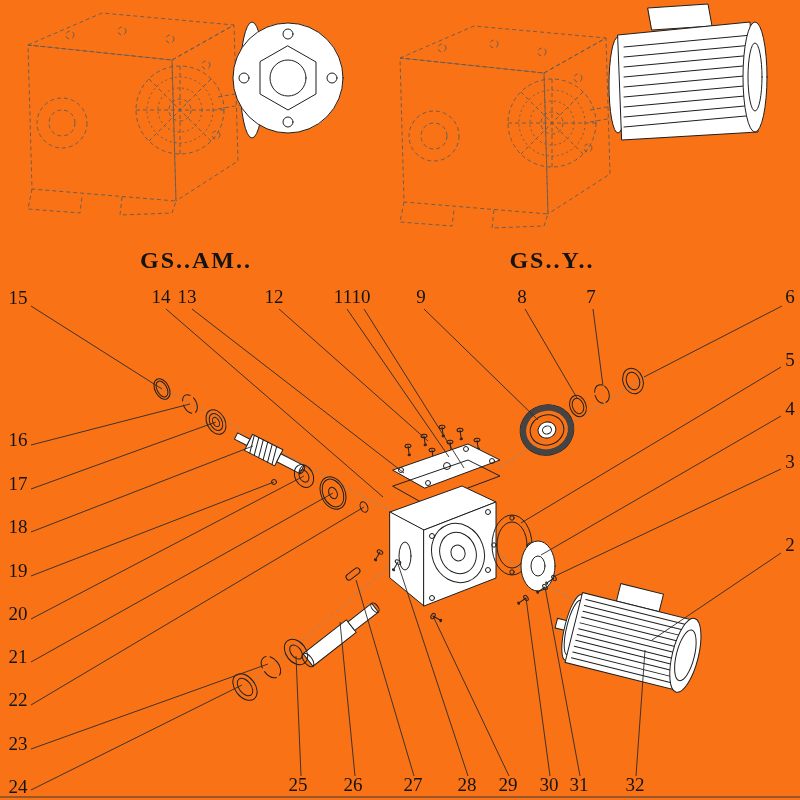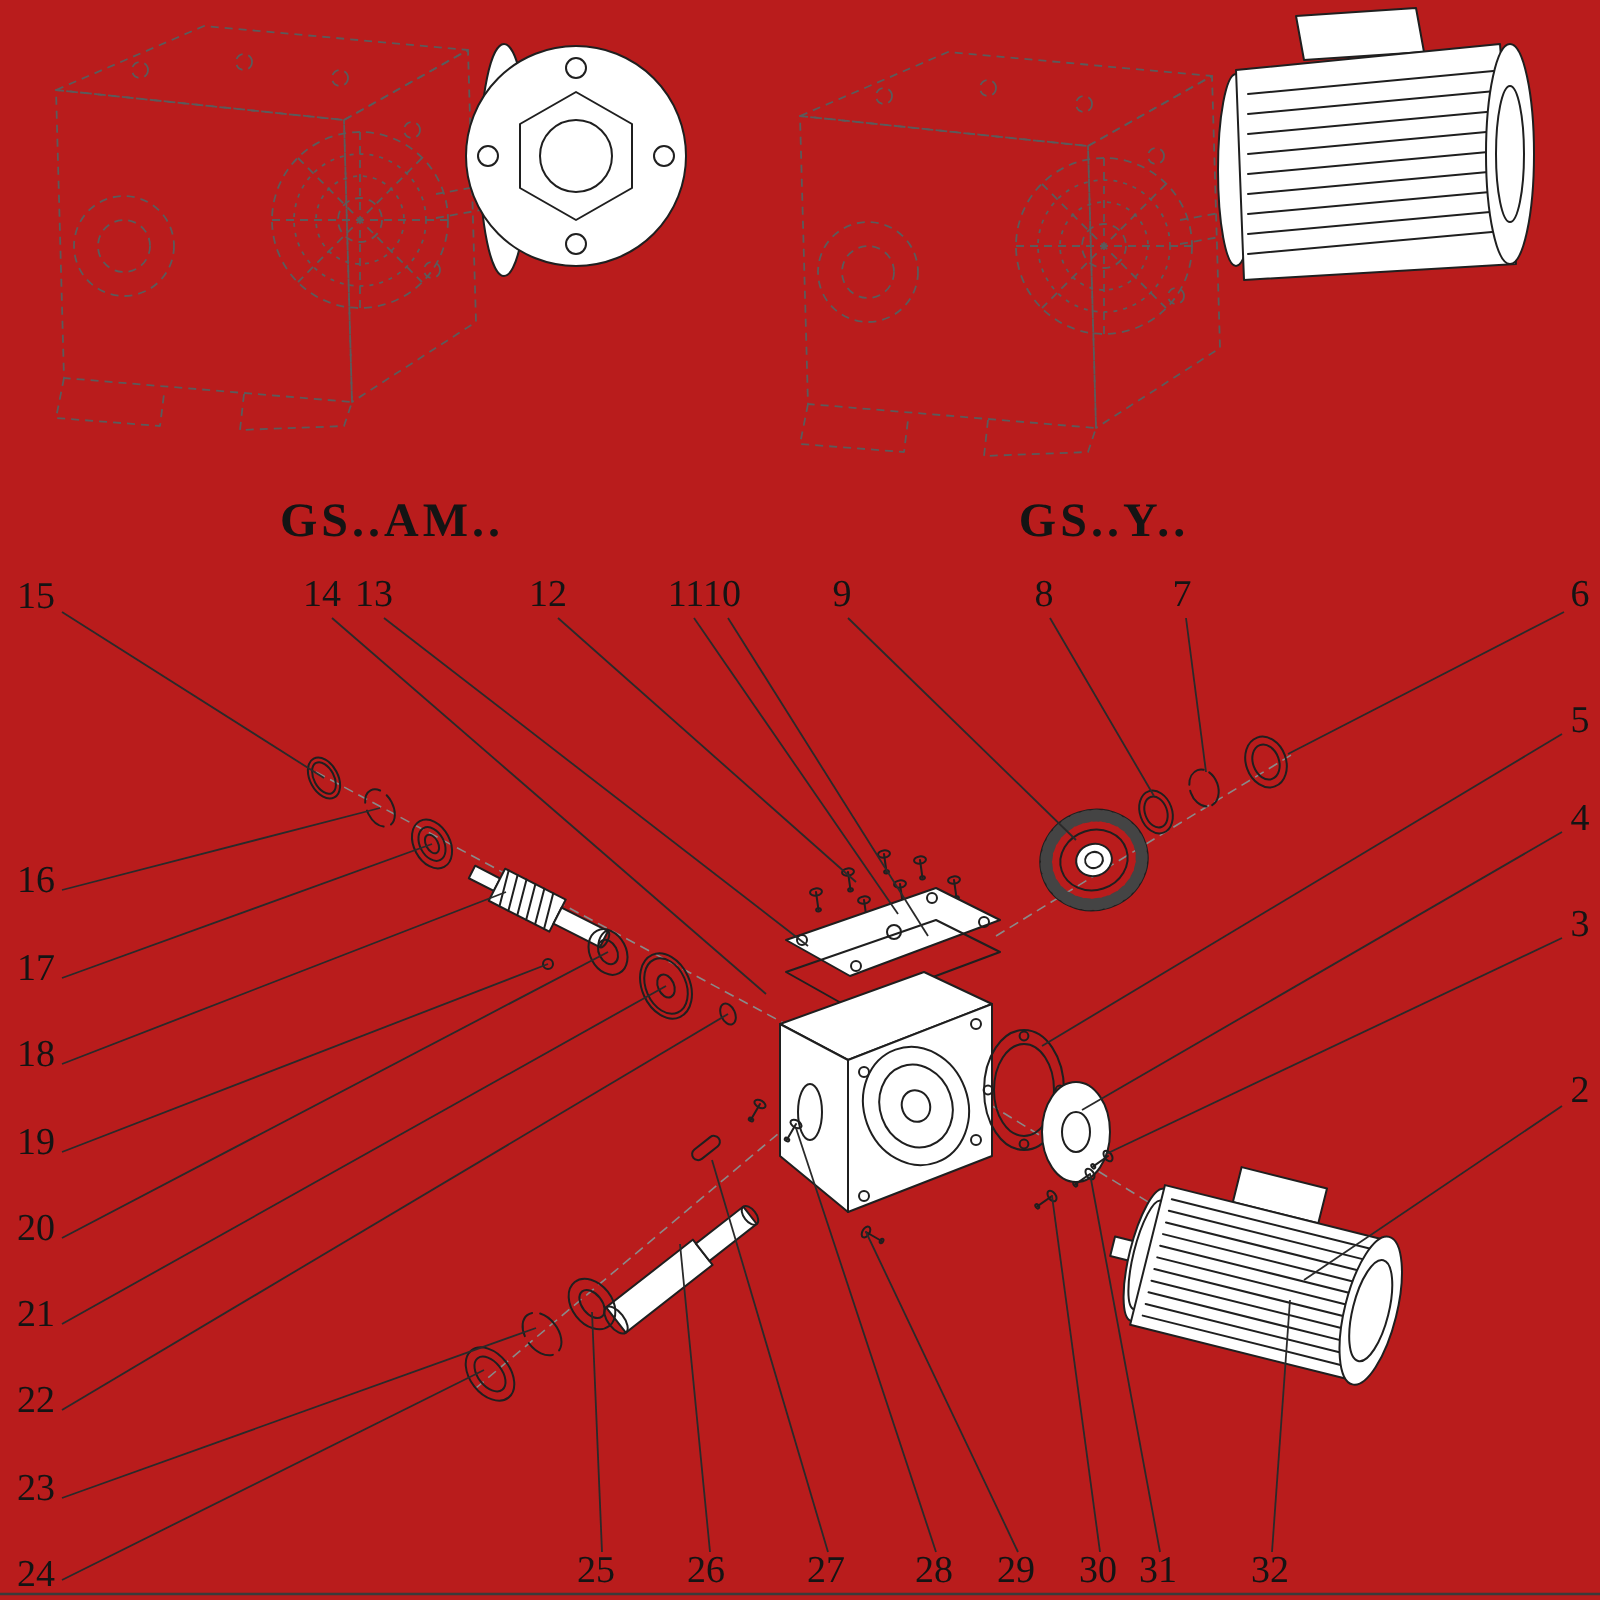--- a/index.html
+++ b/index.html
@@ -1,16 +1,16 @@
 <!DOCTYPE html>
 <html><head>
 <meta charset="utf-8">
 <style>
   html,body{margin:0;padding:0;background:#ffffff;}
-  .stage{position:relative;width:800px;height:800px;background:#b91c1c;overflow:hidden;
+  .stage{position:relative;width:800px;height:800px;background:#f97316;overflow:hidden;
          font-family:"Liberation Serif",serif;}
   svg{display:block;}
   .solid{stroke:#1f1f1f;fill:none;stroke-width:1;stroke-linecap:round;stroke-linejoin:round;}
   .fw{fill:#ffffff;}
   .dashed{stroke:#5b5b5b;fill:none;stroke-width:0.9;stroke-dasharray:4,3;stroke-linejoin:round;}
   .axis{stroke:#8a8a8a;fill:none;stroke-width:0.8;stroke-dasharray:5,3;}
   .leader{stroke:#2a2a2a;stroke-width:0.9;}
   .callout-num{font-family:"Liberation Serif",serif;font-size:19px;fill:#141414;text-anchor:middle;}
   .variant-label{font-family:"Liberation Serif",serif;font-weight:bold;font-size:24px;
                  fill:#141414;text-anchor:middle;letter-spacing:2px;}

